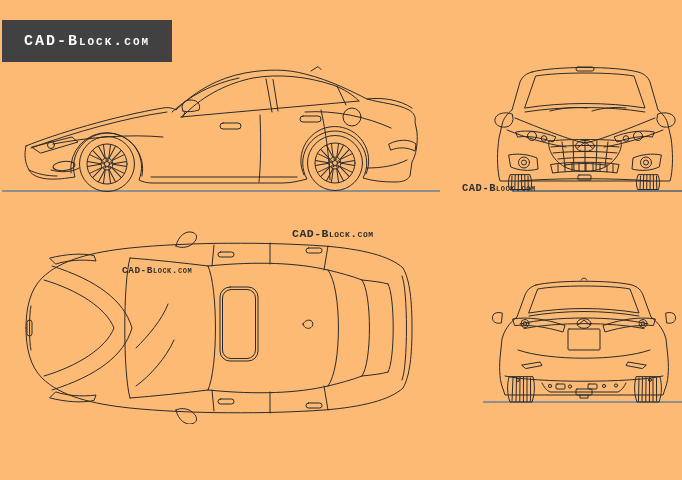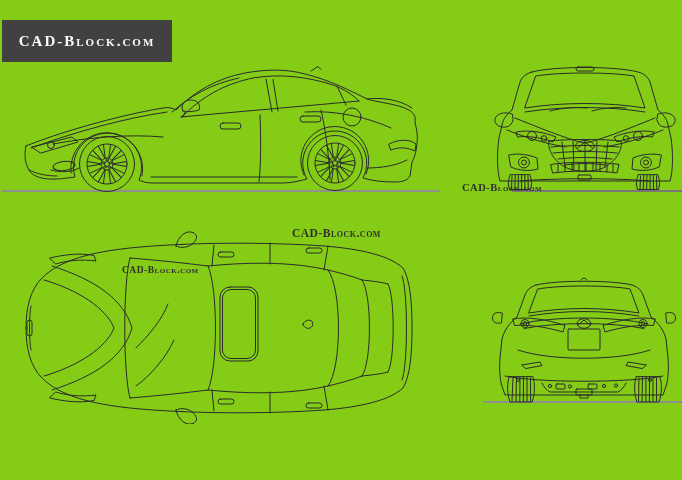--- a/index.html
+++ b/index.html
@@ -3,22 +3,22 @@
 <meta charset="utf-8">
 <style>
   :root{
     --line-color:#2b2b2b;
     --ground-color:#8f8f8f;
     --logo-bg:#414141;
     --logo-fg:#fafafa;
   }
   html,body{margin:0;padding:0;background:#fff;}
   .canvas{
-    position:relative;width:682px;height:480px;background:#84cc16;
-    overflow:hidden;font-family:Liberation Serif, serif;
+    position:relative;width:682px;height:480px;background:#fdba74;
+    overflow:hidden;font-family:Liberation Mono, monospace;
   }
   .logo-banner{
     position:absolute;left:2px;top:20px;width:170px;height:42px;
     background:var(--logo-bg);display:flex;align-items:center;justify-content:center;
     z-index:6;
   }
   .logo-banner span{
     color:var(--logo-fg);font-size:15px;font-weight:700;
     font-variant:small-caps;letter-spacing:2px;white-space:nowrap;
   }

